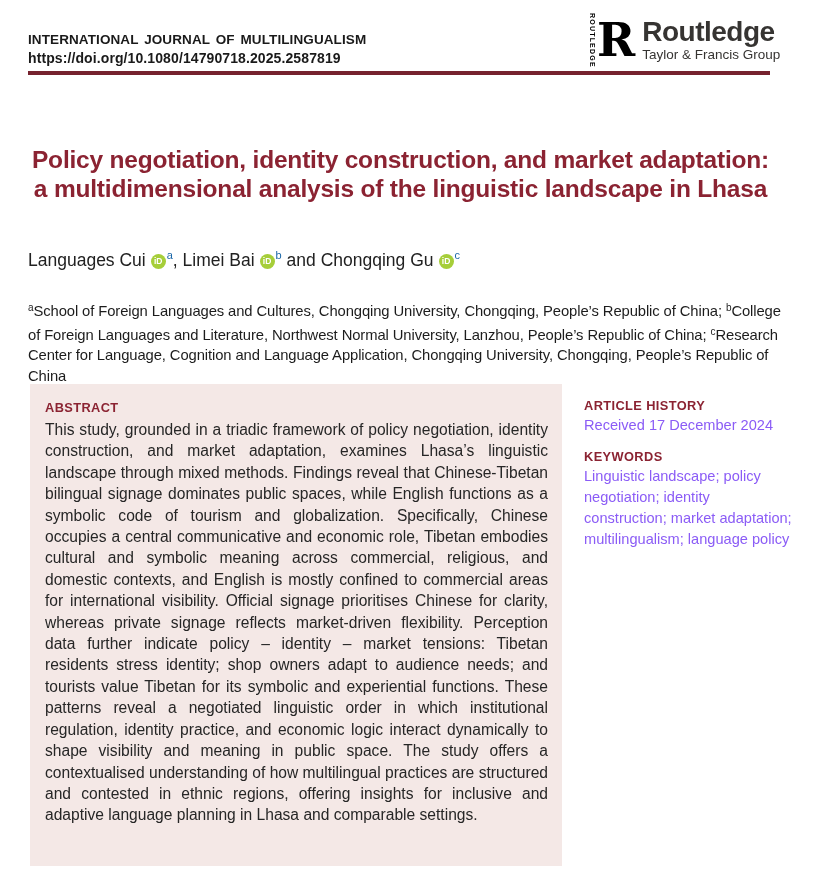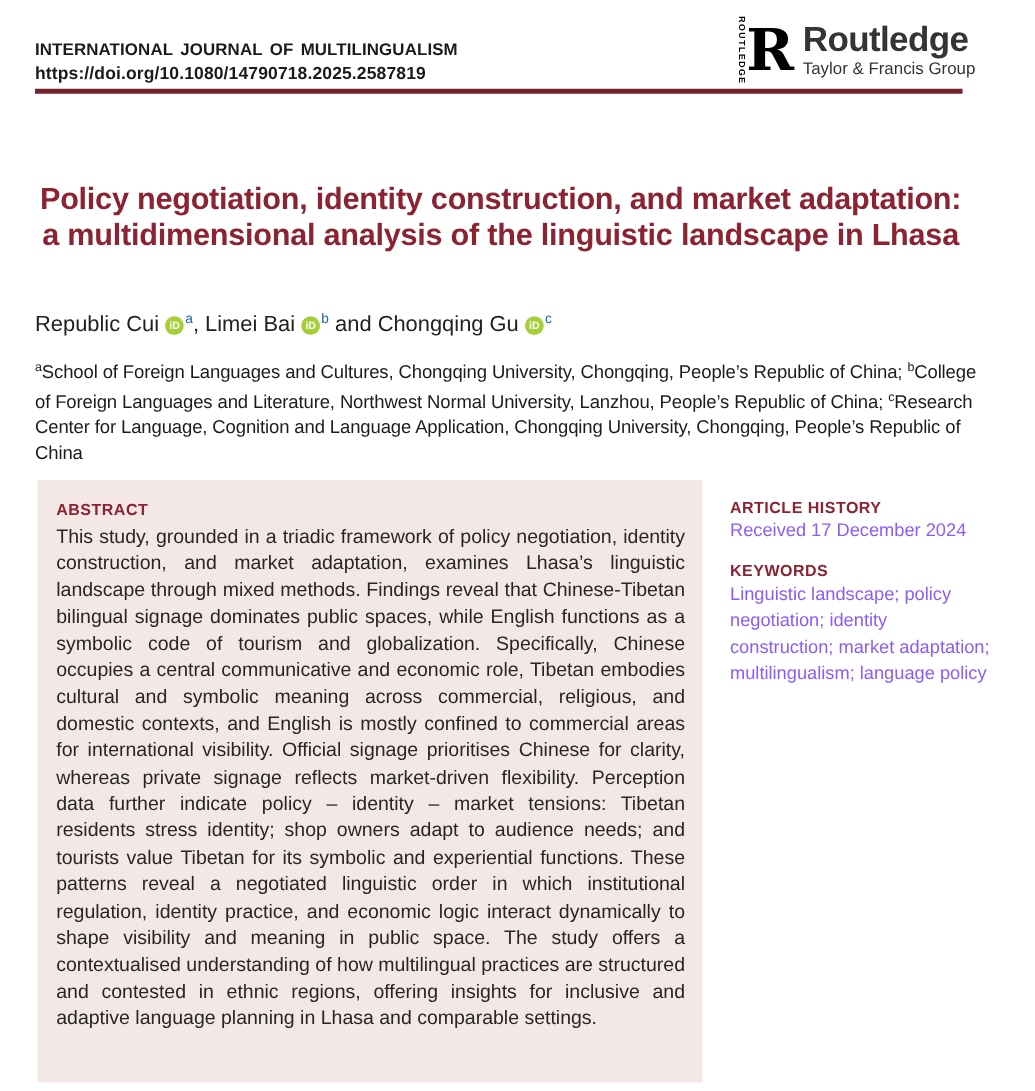--- a/index.html
+++ b/index.html
@@ -142,21 +142,21 @@
     margin: 0 1px 0 5px;
     cursor: pointer;
   }
   .authors sup {
     font-size: 11px;
     color: #1a66a8;
     vertical-align: 7px;
   }
   .affiliations {
     position: absolute;
-    left: 28px; top: 285px;
+    left: 28px; top: 298px;
     width: 766px;
     font-size: 14.8px;
     line-height: 20.5px;
     color: #1c1c1c;
     letter-spacing: -0.1px;
   }
   .affiliations sup {
     font-size: 10px;
     vertical-align: 5px;
     color: #1c1c1c;
@@ -215,21 +215,21 @@
       <span class="logo-text-name" style="display:block">Routledge</span>
       <span class="logo-text-tagline" style="display:block">Taylor &amp; Francis Group</span>
     </span>
   </div>
 
   <div class="head-rule"></div>
 
 
   <h1 class="title">Policy negotiation, identity construction, and market adaptation: a multidimensional analysis of the linguistic landscape in Lhasa</h1>
 
-  <div class="authors"><span>Republic Cui</span><span class="orcid">iD</span><sup>a</sup><span>, </span><span>Limei Bai</span><span class="orcid">iD</span><sup>b</sup><span> and </span><span>Chongqing Gu</span><span class="orcid">iD</span><sup>c</sup></div>
+  <div class="authors"><span>Languages Cui</span><span class="orcid">iD</span><sup>a</sup><span>, </span><span>Limei Bai</span><span class="orcid">iD</span><sup>b</sup><span> and </span><span>Chongqing Gu</span><span class="orcid">iD</span><sup>c</sup></div>
 
   <p class="affiliations"><sup>a</sup><span>School of Foreign Languages and Cultures, Chongqing University, Chongqing, People’s Republic of China; </span><sup>b</sup><span>College of Foreign Languages and Literature, Northwest Normal University, Lanzhou, People’s Republic of China; </span><sup>c</sup><span>Research Center for Language, Cognition and Language Application, Chongqing University, Chongqing, People’s Republic of China</span></p>
 
   <div class="abstract-box">
     <div class="section-label">ABSTRACT</div>
     <p class="abstract-text">This study, grounded in a triadic framework of policy negotiation, identity construction, and market adaptation, examines Lhasa’s linguistic landscape through mixed methods. Findings reveal that Chinese-Tibetan bilingual signage dominates public spaces, while English functions as a symbolic code of tourism and globalization. Specifically, Chinese occupies a central communicative and economic role, Tibetan embodies cultural and symbolic meaning across commercial, religious, and domestic contexts, and English is mostly confined to commercial areas for international visibility. Official signage prioritises Chinese for clarity, whereas private signage reflects market-driven flexibility. Perception data further indicate policy – identity – market tensions: Tibetan residents stress identity; shop owners adapt to audience needs; and tourists value Tibetan for its symbolic and experiential functions. These patterns reveal a negotiated linguistic order in which institutional regulation, identity practice, and economic logic interact dynamically to shape visibility and meaning in public space. The study offers a contextualised understanding of how multilingual practices are structured and contested in ethnic regions, offering insights for inclusive and adaptive language planning in Lhasa and comparable settings.</p>
   </div>
 
   <div class="meta-col">
     <div class="section-label">ARTICLE HISTORY</div>

